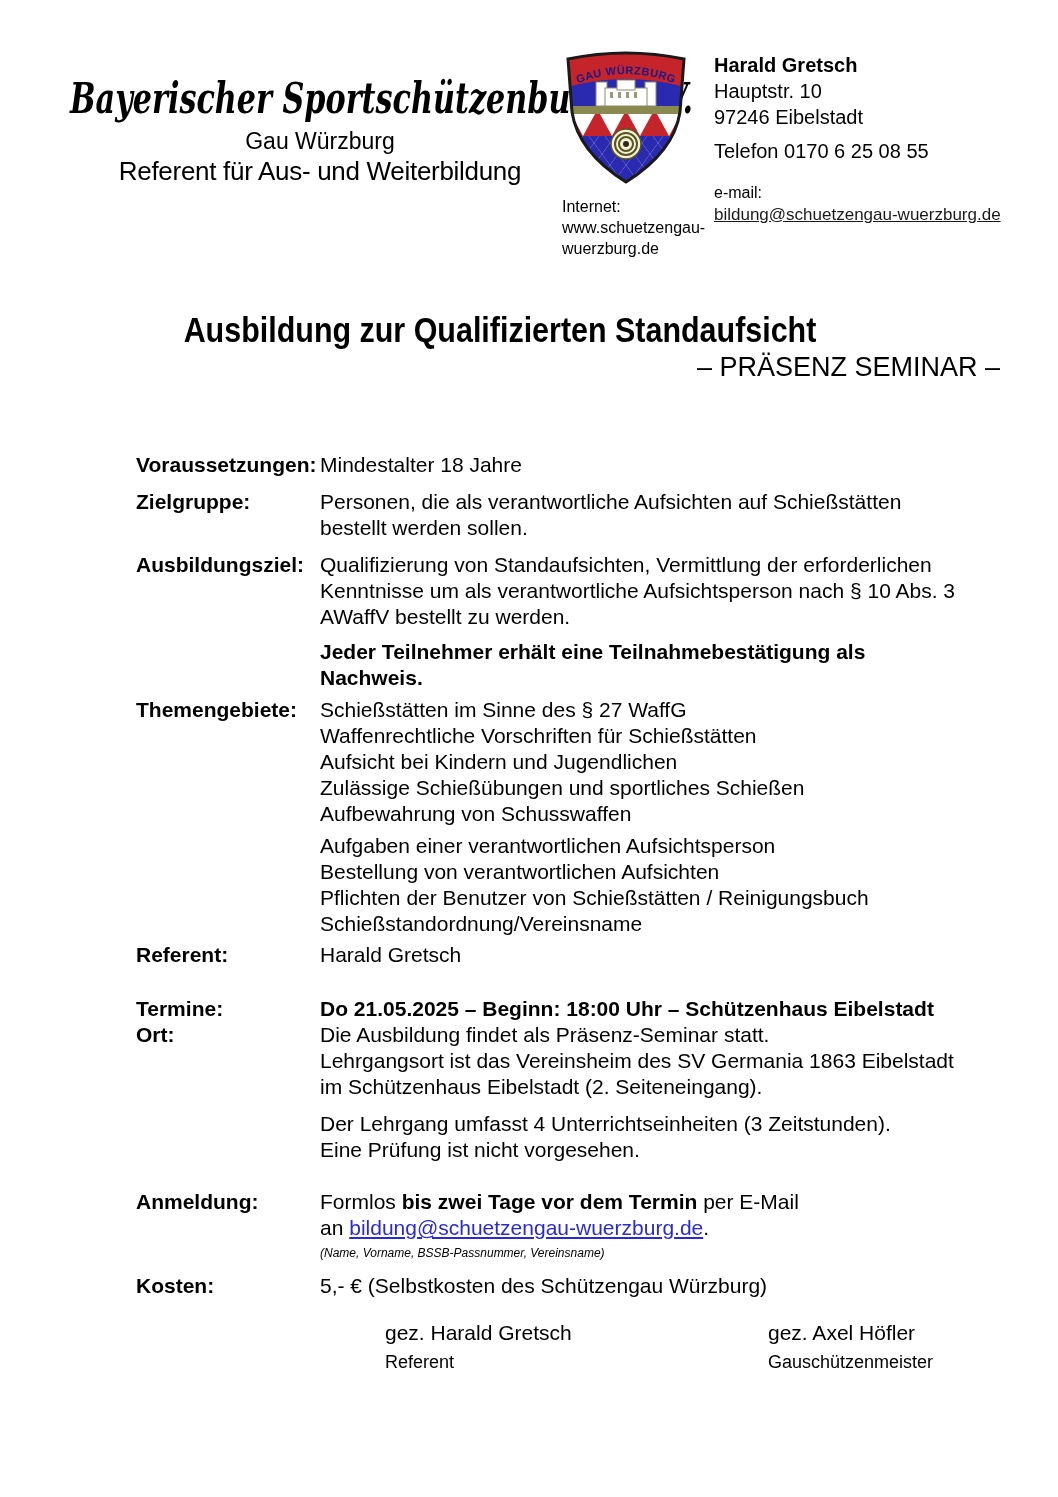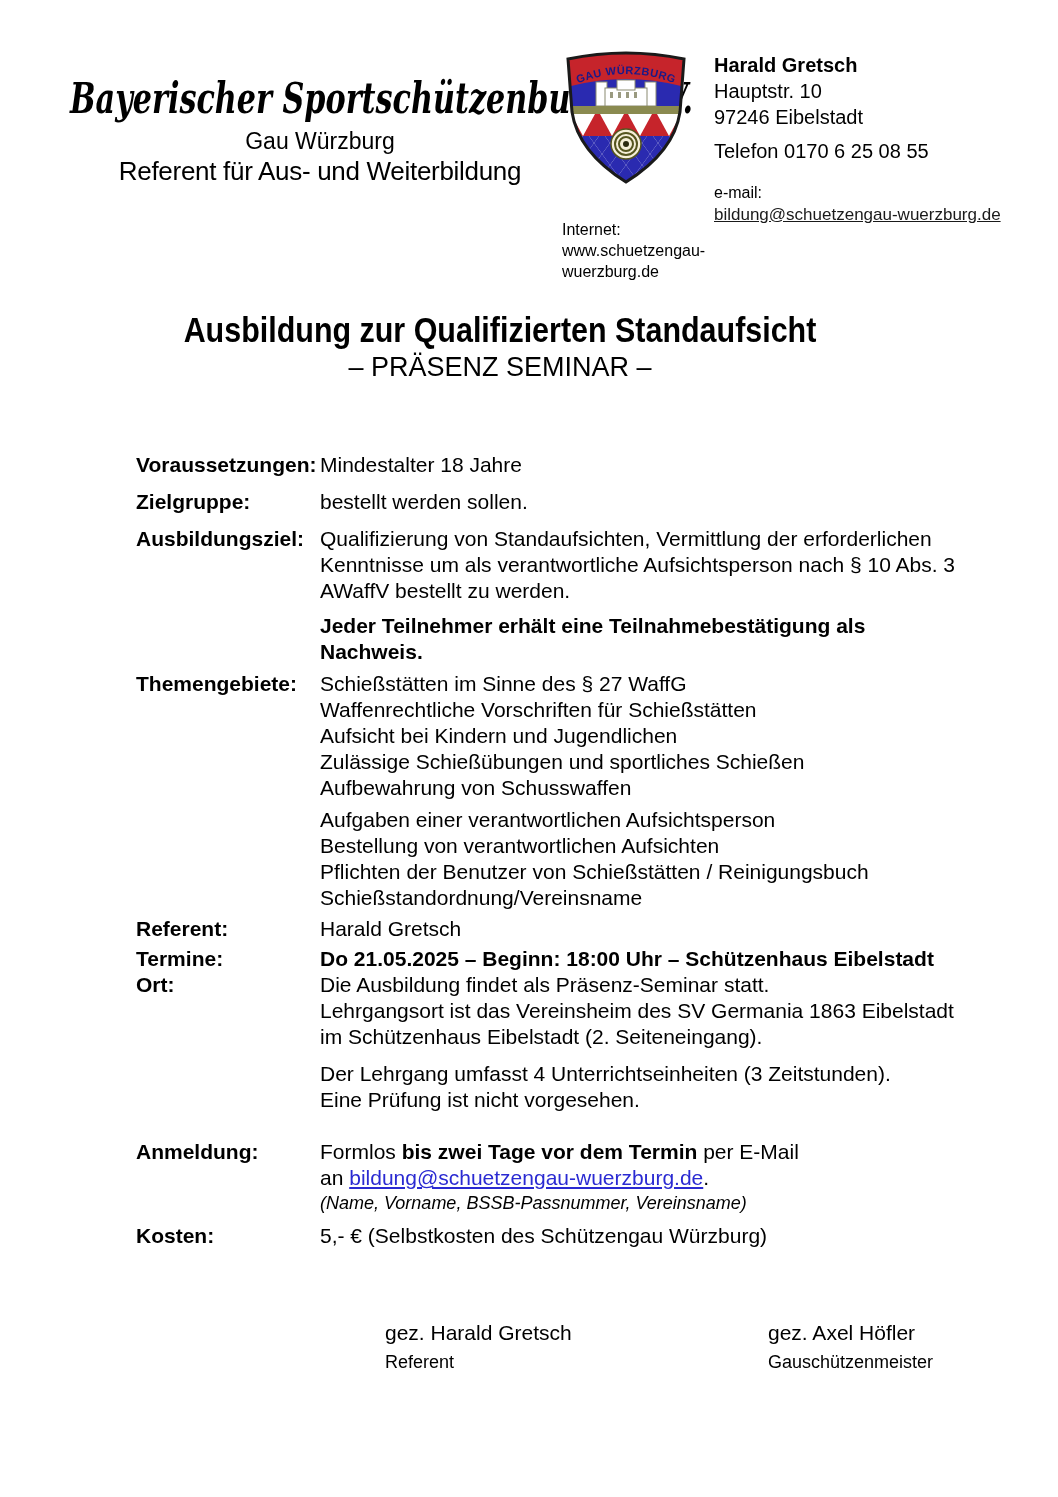--- a/index.html
+++ b/index.html
@@ -7,45 +7,45 @@
         font-family:"Liberation Sans",sans-serif;color:#000;overflow:hidden;}
 
   
   .org-name{position:absolute;left:70px;top:74px;white-space:nowrap;
             font-family:"DejaVu Serif",serif;font-style:italic;font-weight:bold;
             font-size:42px;transform:scaleX(.72);transform-origin:left center;}
   .org-unit{position:absolute;left:60px;top:128px;width:520px;text-align:center;font-size:23px;}
   .org-role{position:absolute;left:60px;top:156px;width:520px;text-align:center;
             font-size:26px;font-weight:normal;letter-spacing:-.3px;white-space:nowrap;}
   .crest{position:absolute;left:562px;top:44px;}
-  .internet{position:absolute;left:562px;top:196px;font-size:16px;line-height:21px;margin-top:23px;}
+  .internet{position:absolute;left:562px;top:196px;font-size:16px;line-height:21px;}
   .contact{position:absolute;left:714px;top:52px;font-size:20px;line-height:26px;}
   .contact .name{font-weight:bold;}
   .contact .phone{margin-top:8px;}
   .email-block{position:absolute;left:714px;top:182px;font-size:16px;line-height:22px;}
   .email-block a{color:#1a1a1a;text-decoration:underline;font-size:17px;}
 
   
   .title-main{position:absolute;left:0;top:310px;width:1000px;text-align:center;
               font-weight:bold;font-size:35px;white-space:nowrap;
               transform:scaleX(.87);transform-origin:center;}
-  .title-sub{position:absolute;left:0;top:352px;width:1000px;text-align:center;font-size:27px;}
+  .title-sub{position:absolute;left:0;top:352px;width:1000px;text-align:right;font-size:27px;}
 
   
   .doc{position:absolute;left:136px;top:452px;width:832px;font-size:21px;line-height:26px;}
   .row{display:flex;align-items:flex-start;}
   .lbl{flex:0 0 184px;width:184px;font-weight:bold;}
   .val{flex:1;}
   .line{white-space:nowrap;}
   .b{font-weight:bold;}
   .para-gap{margin-bottom:9px;}
   .mb11{margin-bottom:11px;} .mb6{margin-bottom:6px;} .mb5{margin-bottom:5px;}
-  .mb12{margin-bottom:4px;} .mb10{margin-bottom:0;} .mb26{margin-bottom:26px;}
+  .mb12{margin-bottom:28px;} .mb10{margin-bottom:0;} .mb26{margin-bottom:26px;}
   .mb8{margin-bottom:8px;}
-  .fineprint{font-style:italic;font-size:18px;line-height:24px;}
+  .fineprint{font-style:italic;font-size:12px;line-height:24px;}
   .link{color:#2a2ad2;text-decoration:underline;}
 
   
   .sig{position:absolute;top:1320px;font-size:21px;line-height:26px;}
   .sig .role{font-size:18px;margin-top:3px;}
   .sig-left{left:385px;} .sig-right{left:768px;}
 </style>
 </head>
 <body>
 
@@ -130,20 +130,21 @@
     <div class="row mb11">
       <div class="lbl">Voraussetzungen:</div>
       <div class="val">
           <div class="line">Mindestalter 18 Jahre</div>
         </div>
     </div>
 
     <div class="row mb11">
       <div class="lbl">Zielgruppe:</div>
       <div class="val">
+        <div class="line">Personen, die als verantwortliche Aufsichten auf Schießstätten</div>
         <div class="line">bestellt werden sollen.</div>
       </div>
     </div>
 
     <div class="row mb6">
       <div class="lbl">Ausbildungsziel:</div>
       <div class="val">
         <div class="para-gap">
           <div class="line">Qualifizierung von Standaufsichten, Vermittlung der erforderlichen</div>
           <div class="line">Kenntnisse um als verantwortliche Aufsichtsperson nach § 10 Abs. 3</div>

